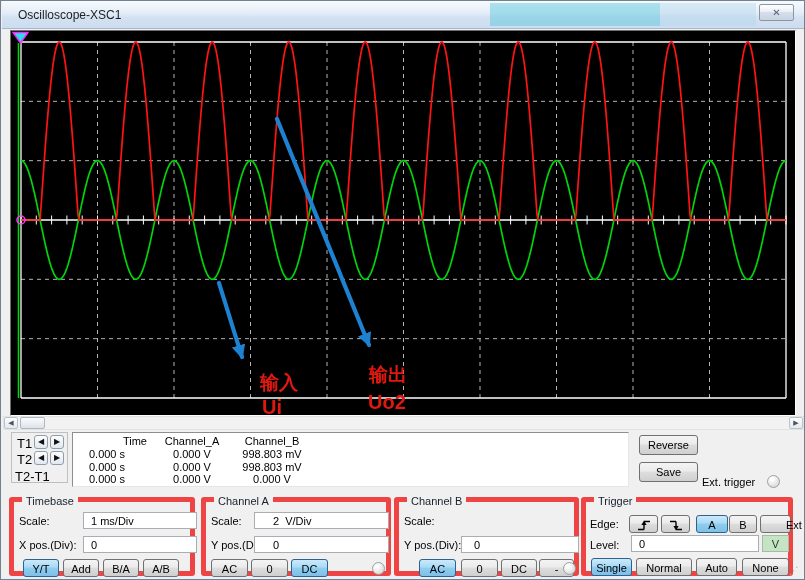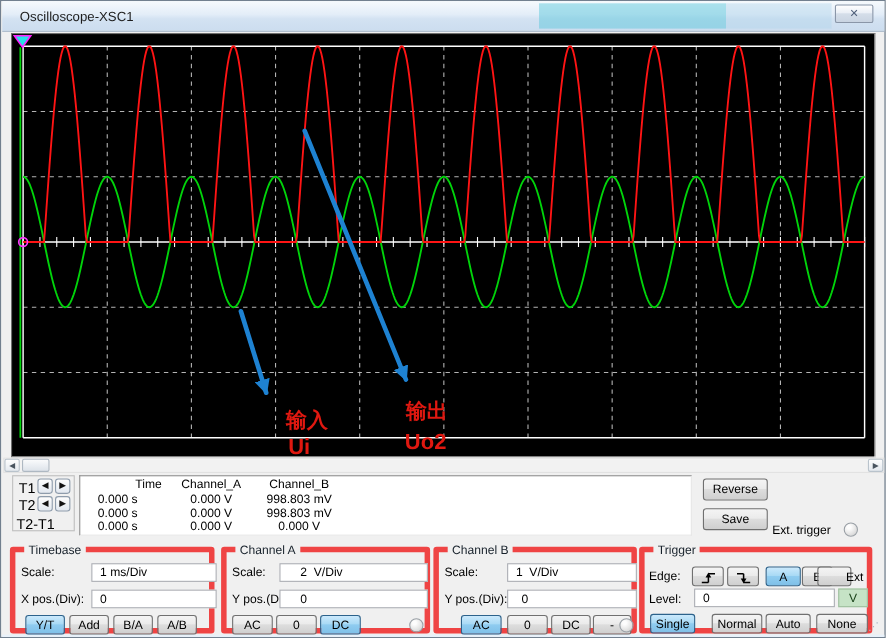--- a/index.html
+++ b/index.html
@@ -227,21 +227,20 @@
     <input class="tb-input" style="left: 48px; top: 34px; width: 135px; padding-left: 18px;" value="0">
     <button class="win-btn mode-btn" style="left:5px;top:57px;width:37px;">AC</button>
     <button class="win-btn mode-btn" style="left:45px;top:57px;width:37px;">0</button>
     <button class="win-btn mode-btn active" style="left:85px;top:57px;width:37px;">DC</button>
     <div class="led" style="left:166px;top:60px;"></div>
   </div>
 
   <div class="group" style="left:393px;width:185px;">
     <span class="legend">Channel B</span>
     <span class="lbl" style="left:5px;top:13px;">Scale:</span>
-    <input class="tb-input" style="left: 62px; top: 10px; width: 118px;" value="1  V/Div">
     <span class="lbl" style="left:5px;top:37px;">Y pos.(Div):</span>
     <input class="tb-input" style="left: 62px; top: 34px; width: 118px; padding-left: 12px;" value="0">
     <button class="win-btn mode-btn active" style="left:20px;top:57px;width:37px;">AC</button>
     <button class="win-btn mode-btn" style="left:62px;top:57px;width:37px;">0</button>
     <button class="win-btn mode-btn" style="left:102px;top:57px;width:36px;">DC</button>
     <button class="win-btn mode-btn" style="left:140px;top:57px;width:35px;">-</button>
     <div class="led" style="left:164px;top:60px;"></div>
   </div>
 
   <div class="group" style="left:580px;width:212px;">
@@ -254,25 +253,25 @@
       </svg>
     </button>
     <button class="win-btn edge-btn" style="left:75px;top:13px;width:29px;">
       <svg width="16" height="14" viewBox="0 0 16 14">
         <path d="M2 3.5 H8 M8 3.5 V8.5 M8 11.5 H14" stroke="#000" stroke-width="1.4" fill="none"></path>
         <path d="M8 12.5 L5.4 8 L10.6 8 Z" fill="#000"></path>
       </svg>
     </button>
     <button class="win-btn mode-btn active" style="left:110px;top:13px;width:32px;">A</button>
     <button class="win-btn mode-btn" style="left:143px;top:13px;width:28px;">B</button>
-    <button class="win-btn mode-btn" style="left:157px;top:13px;width:31px;padding-left:25px;">Ext</button>
+    <button class="win-btn mode-btn" style="left:174px;top:13px;width:31px;padding-left:25px;">Ext</button>
     <span class="lbl" style="left:4px;top:37px;">Level:</span>
     <input class="tb-input" style="left: 45px; top: 33px; width: 128px;" value="0">
     <div class="vunit" style="left:176px;top:33px;">V</div>
     <button class="win-btn mode-btn active" style="left:5px;top:56px;width:41px;">Single</button>
-    <button class="win-btn mode-btn" style="left:61px;top:56px;width:46px;">Normal</button>
+    <button class="win-btn mode-btn" style="left:50px;top:56px;width:56px;">Normal</button>
     <button class="win-btn mode-btn" style="left:110px;top:56px;width:41px;">Auto</button>
     <button class="win-btn mode-btn" style="left:156px;top:56px;width:47px;">None</button>
   </div>
 
   <div class="grip">⋰</div>
   <div class="bottom-strip"></div>
 </div>
 
 </body></html>

